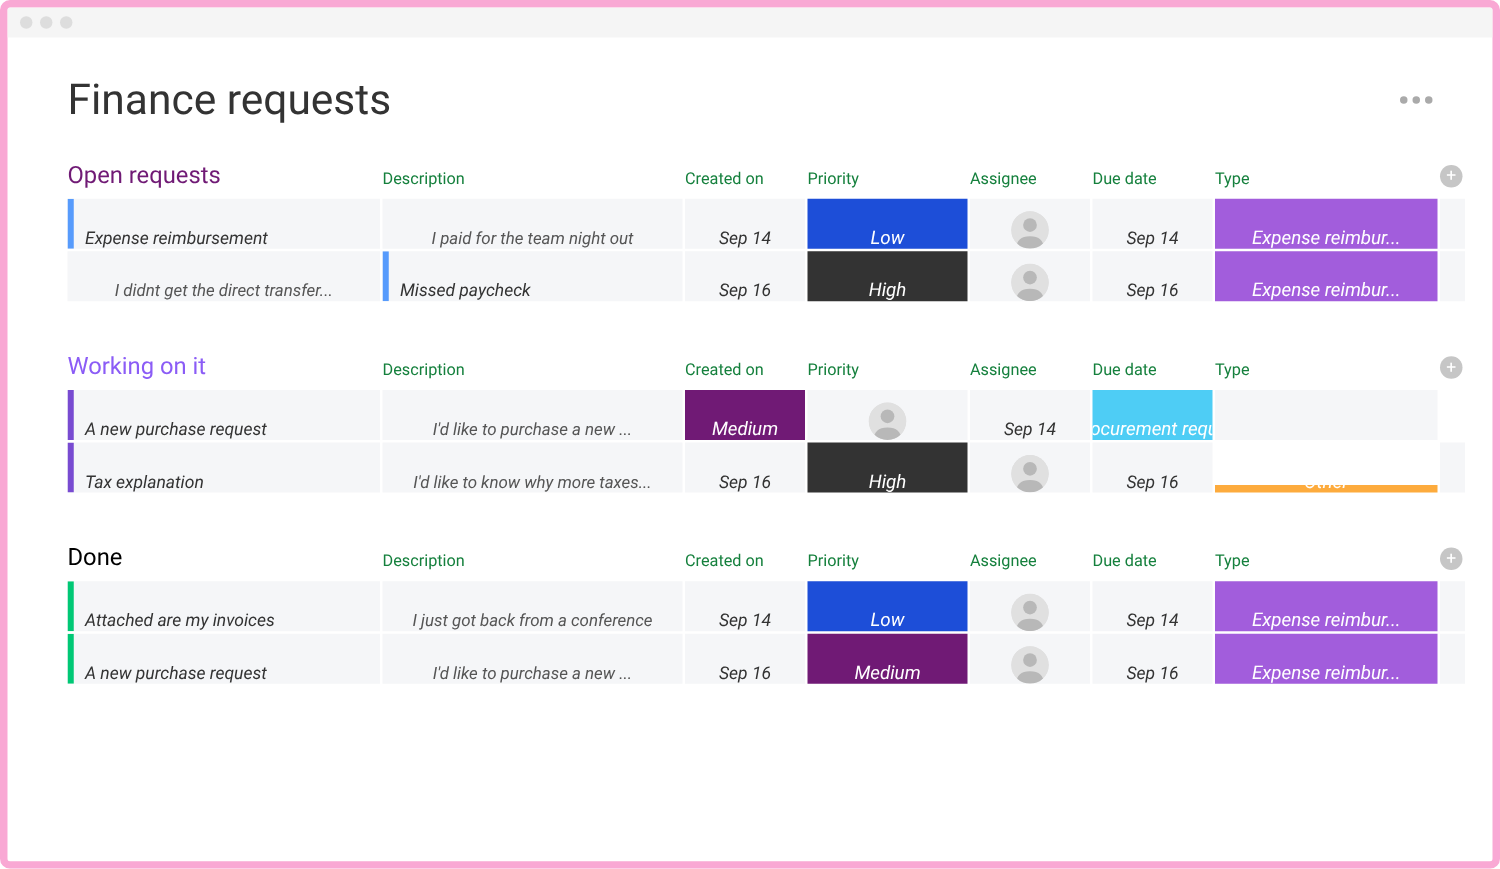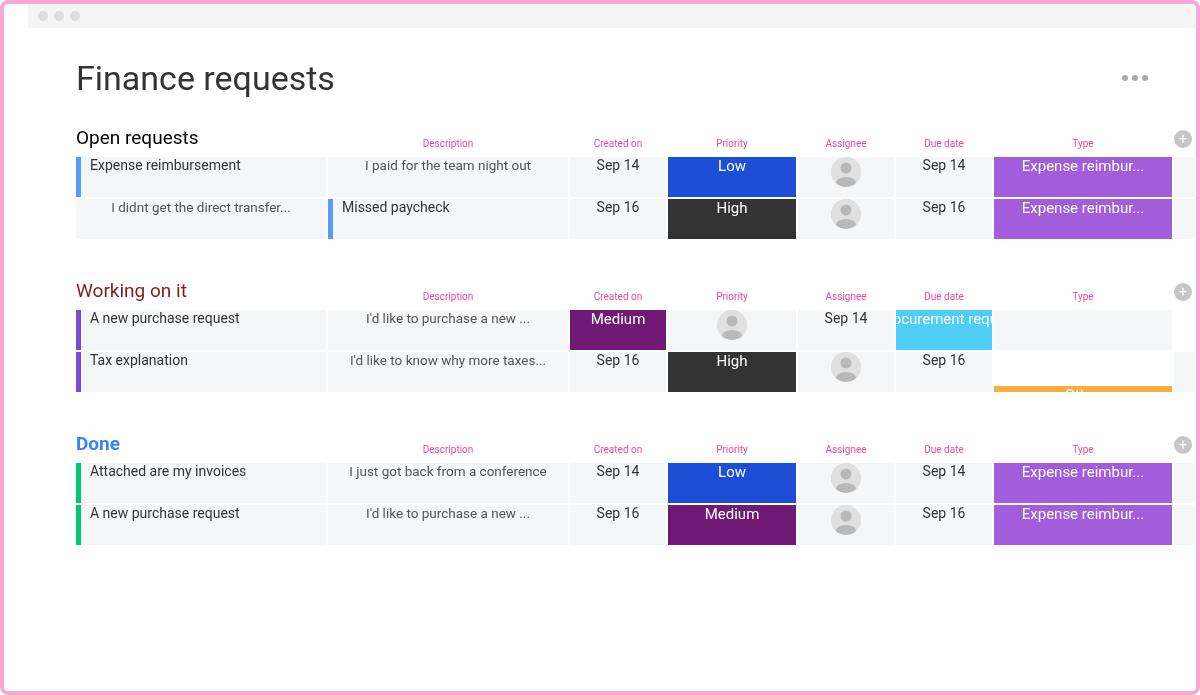--- a/index.html
+++ b/index.html
@@ -7,26 +7,25 @@
   body {
     font-family: -apple-system, BlinkMacSystemFont, "Segoe UI", Roboto, Helvetica, Arial, sans-serif;
     background: #fff;
     color: #333;
     font-size: 14px;
   }
   .window {
     width: 1200px;
     height: 695px;
     margin: 0 auto;
-    border: 4px solid #f9a8d4;
+    border: 6px solid #f9a8d4;
     border-radius: 8px;
     overflow: hidden;
     background: #fff;
     position: relative;
-    padding-left: 24px;
   }
   .title-bar {
     height: 24px;
     background: #f5f5f5;
     display: flex;
     align-items: center;
     padding: 0 10px;
     gap: 6px;
   }
   .traffic-dot {
@@ -61,23 +60,22 @@
     gap: 2px;
     align-items: end;
     margin-bottom: 6px;
   }
   .group-name {
     font-size: 19px;
     font-weight: 400;
     padding-bottom: 2px;
   }
   .col-head {
-    font-size: 10px;
-    color: #ec4899;
-    text-align: center;
+    font-size: 13px;
+    color: #15803d;
     padding-bottom: 2px;
     white-space: nowrap;
   }
   .add-col {
     width: 18px; height: 18px;
     border-radius: 50%;
     background: #c6c6c6;
     color: #fff;
     display: flex; align-items: center; justify-content: center;
     font-size: 14px; line-height: 1;
@@ -87,28 +85,29 @@
   .row {
     display: grid;
     grid-template-columns: 250px 240px 96px 128px 96px 96px 178px 20px;
     gap: 2px;
     margin-bottom: 2px;
     height: 40px;
   }
   .cell {
     background: #f5f6f8;
     display: flex;
-    align-items: flex-start;
+    align-items: flex-end;
     justify-content: center;
     font-size: 14px;
     color: #333;
     overflow: hidden;
     white-space: nowrap;
     padding: 0 8px;
     cursor: pointer;
+    font-style: italic;
   }
   .cell.name-cell {
     justify-content: flex-start;
     padding-left: 14px;
     position: relative;
   }
   .row-accent {
     position: absolute;
     left: 0; top: 0; bottom: 0;
     width: 5px;
@@ -131,23 +130,23 @@
   .pri-medium { background: #701a75; }
   .pri-high   { background: #333333; }
   
   .type-expense { background: #a25ddc; }
   .type-proc    { background: #4ecdf5; }
   .type-other   { background: #fdab3d; margin-top: 34px; }
   
   .accent-open  { background: #579bfc; }
   .accent-work  { background: #784bd1; }
   .accent-done  { background: #00c875; }
-  .name-open  { color: #000000; }
-  .name-work  { color: #7f1d1d; }
-  .name-done  { color: #3b82f6; font-weight: bold; }
+  .name-open  { color: #701a75; }
+  .name-work  { color: #8b5cf6; }
+  .name-done  { color: #000000; }
 </style>
 </head>
 <body>
 
 <div class="window">
 
   <div class="title-bar">
     <span class="traffic-dot"></span>
     <span class="traffic-dot"></span>
     <span class="traffic-dot"></span>

